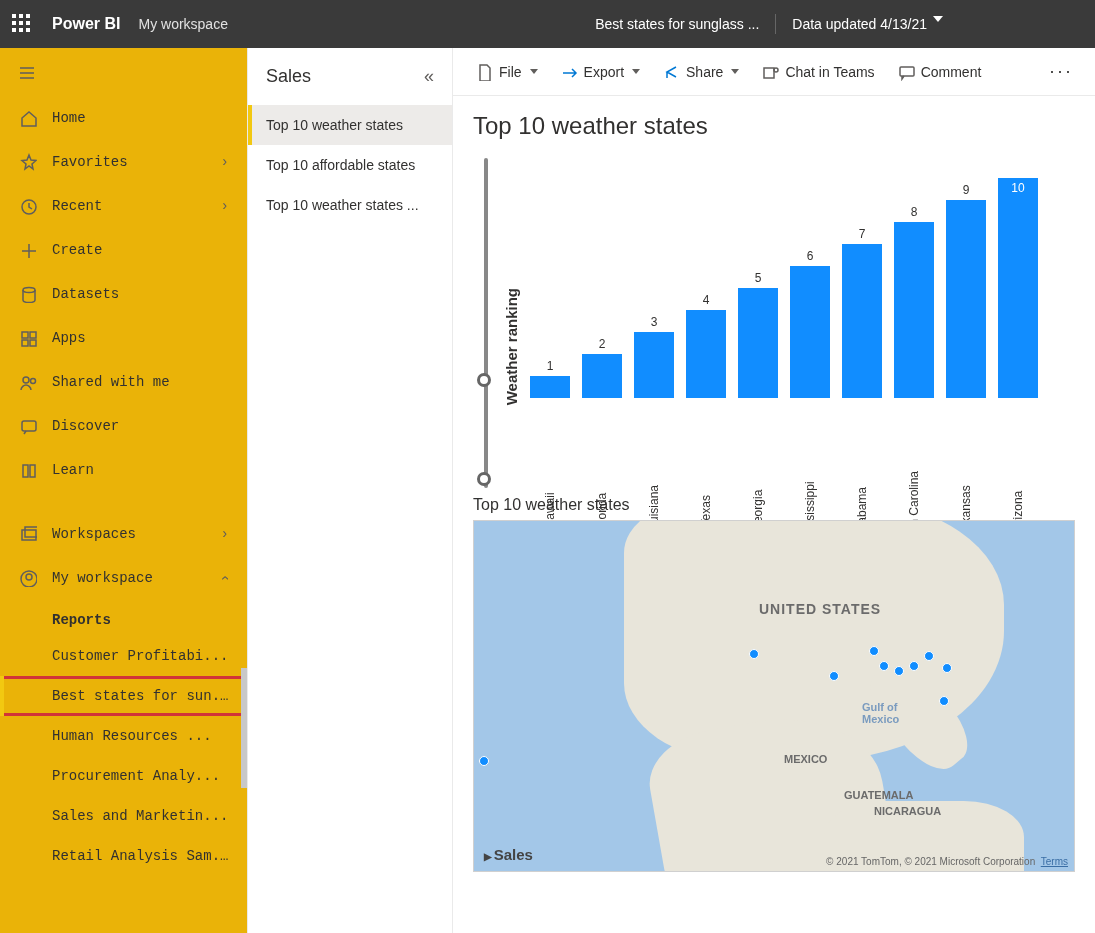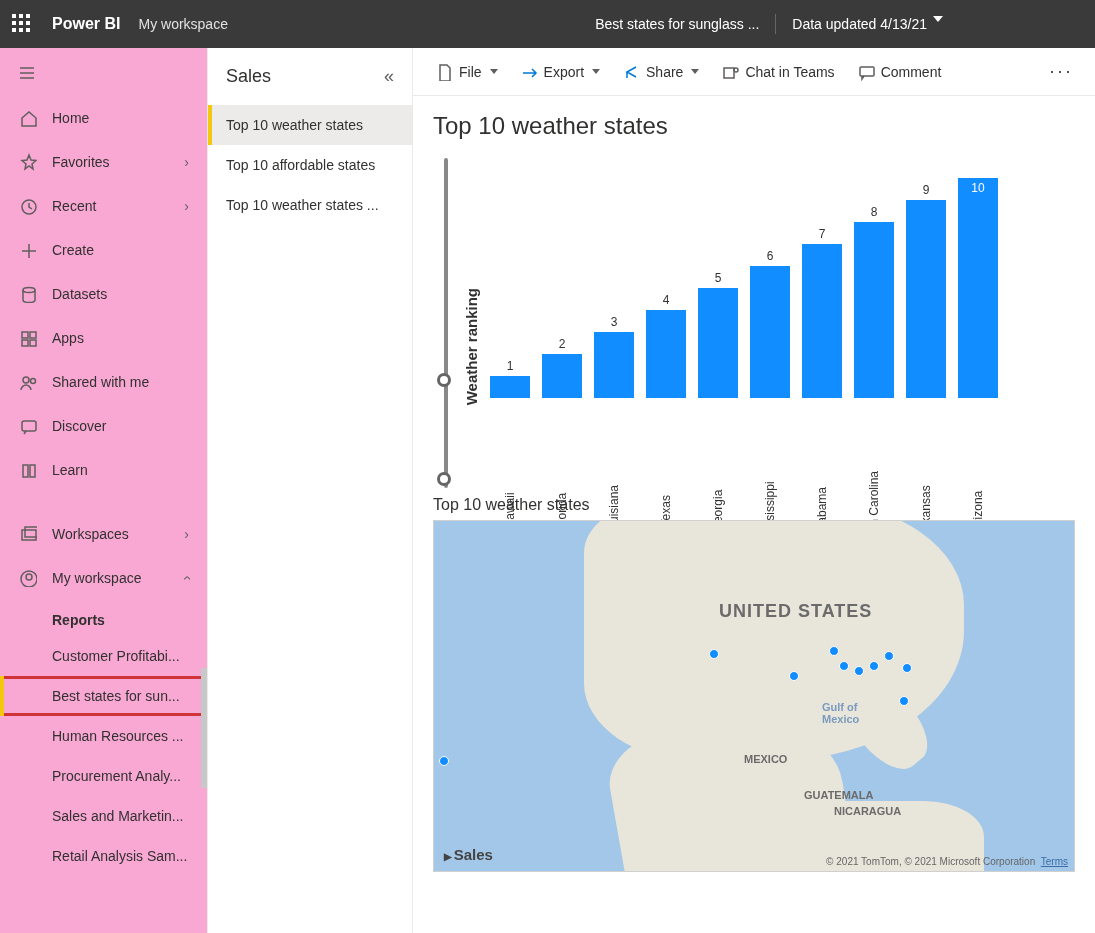--- a/index.html
+++ b/index.html
@@ -11,21 +11,21 @@
 .waffle span { background: #fff; width: 4px; height: 4px; }
 .brand { font-weight: 600; font-size: 16px; margin-right: 18px; }
 .ws-label { font-size: 14px; color: #e1e1e1; }
 .header-center { margin-left: auto; display: flex; align-items: center; gap: 16px; padding-right: 140px;}
 .header-center .divider { width:1px; height:20px; background:#666; }
 .data-updated { cursor: pointer; display:flex; gap:6px;}
 .chev-down { width:0;height:0;border-left:5px solid transparent;border-right:5px solid transparent;border-top:6px solid #fff; display:inline-block;}
 
 
 .main { display: flex; height: calc(100% - 48px); }
-.leftnav { width: 208px; border-right: 1px solid #eaeaea; background: #f9a8d4; overflow-y:auto; position:relative;}
+.leftnav { width: 248px; border-right: 1px solid #eaeaea; background: #eab308; overflow-y:auto; position:relative;font-family:Liberation Mono, monospace;}
 .leftnav .menu-toggle { height:48px; display:flex; align-items:center; padding:0 18px; cursor:pointer;}
 .leftnav-item { height:44px; display:flex; align-items:center; padding:0 18px; gap:14px; cursor:pointer; color:#323130;}
 .leftnav-item .icon { width:20px; height:20px; display:flex; align-items:center; justify-content:center; color:#605e5c;}
 .leftnav-item .chev { margin-left:auto; color:#605e5c; font-size:14px;}
 .sub-header { font-weight:600; padding:12px 18px 8px 52px;}
 .sub-item { padding:12px 18px 12px 52px; cursor:pointer; white-space:nowrap; overflow:hidden; text-overflow:ellipsis; position:relative;}
 .sub-item.active::before { content:""; position:absolute; left:0; top:0; bottom:0; width:4px; background:#f2c811;}
 .sub-item.highlighted { outline:3px solid #d13438; outline-offset:-3px;}
 .scrollbar-indicator { position:absolute; right:0; top:620px; width:6px; height:120px; background:#c8c8c8;}
 
@@ -61,21 +61,21 @@
 .xaxis { display:flex; gap:12px; padding:6px 6px 0 44px;}
 .xlabel { flex:1; max-width:40px; text-align:center; font-size:12px; writing-mode:vertical-rl; transform:rotate(180deg); padding-top:4px;}
 .hscroll { height:10px; background:#eee; margin:6px 0 14px 44px; position:relative;}
 .hscroll .thumb { position:absolute; left:40px; width:100px; top:0; bottom:0; background:#bbb;}
 
 
 .map-title { font-size:16px; font-weight:400; margin-bottom:6px;}
 .map-box { height:352px; border:1px solid #d0d0d0; background:linear-gradient(#a3c7e8 0%, #a3c7e8 100%); position:relative; overflow:hidden;}
 .land { position:absolute; background:#e8e5da; }
 .map-label { position:absolute; font-size:11px; color:#6b6b6b; font-weight:600;}
-.map-label.big { font-size:18px; letter-spacing:1px;}
+.map-label.big { font-size:14px; letter-spacing:1px;}
 .map-label.water { color:#7a9bbf; font-weight:600;}
 .dot { position:absolute; width:10px; height:10px; border-radius:50%; background:#118dff; border:1px solid #fff;}
 .bing-logo { position:absolute; left:10px; bottom:8px; font-weight:600; font-size:15px; color:#444;}
 .bing-logo::before { content:"▶"; font-size:10px; margin-right:2px; color:#444;}
 .map-attr { position:absolute; right:6px; bottom:4px; font-size:10px; color:#666;}
 .map-attr a { color:#3a6ea5; text-decoration:underline; cursor:pointer;}
 
 
 svg { width:18px; height:18px; stroke:#605e5c; fill:none; stroke-width:1.5;}
 </style>

